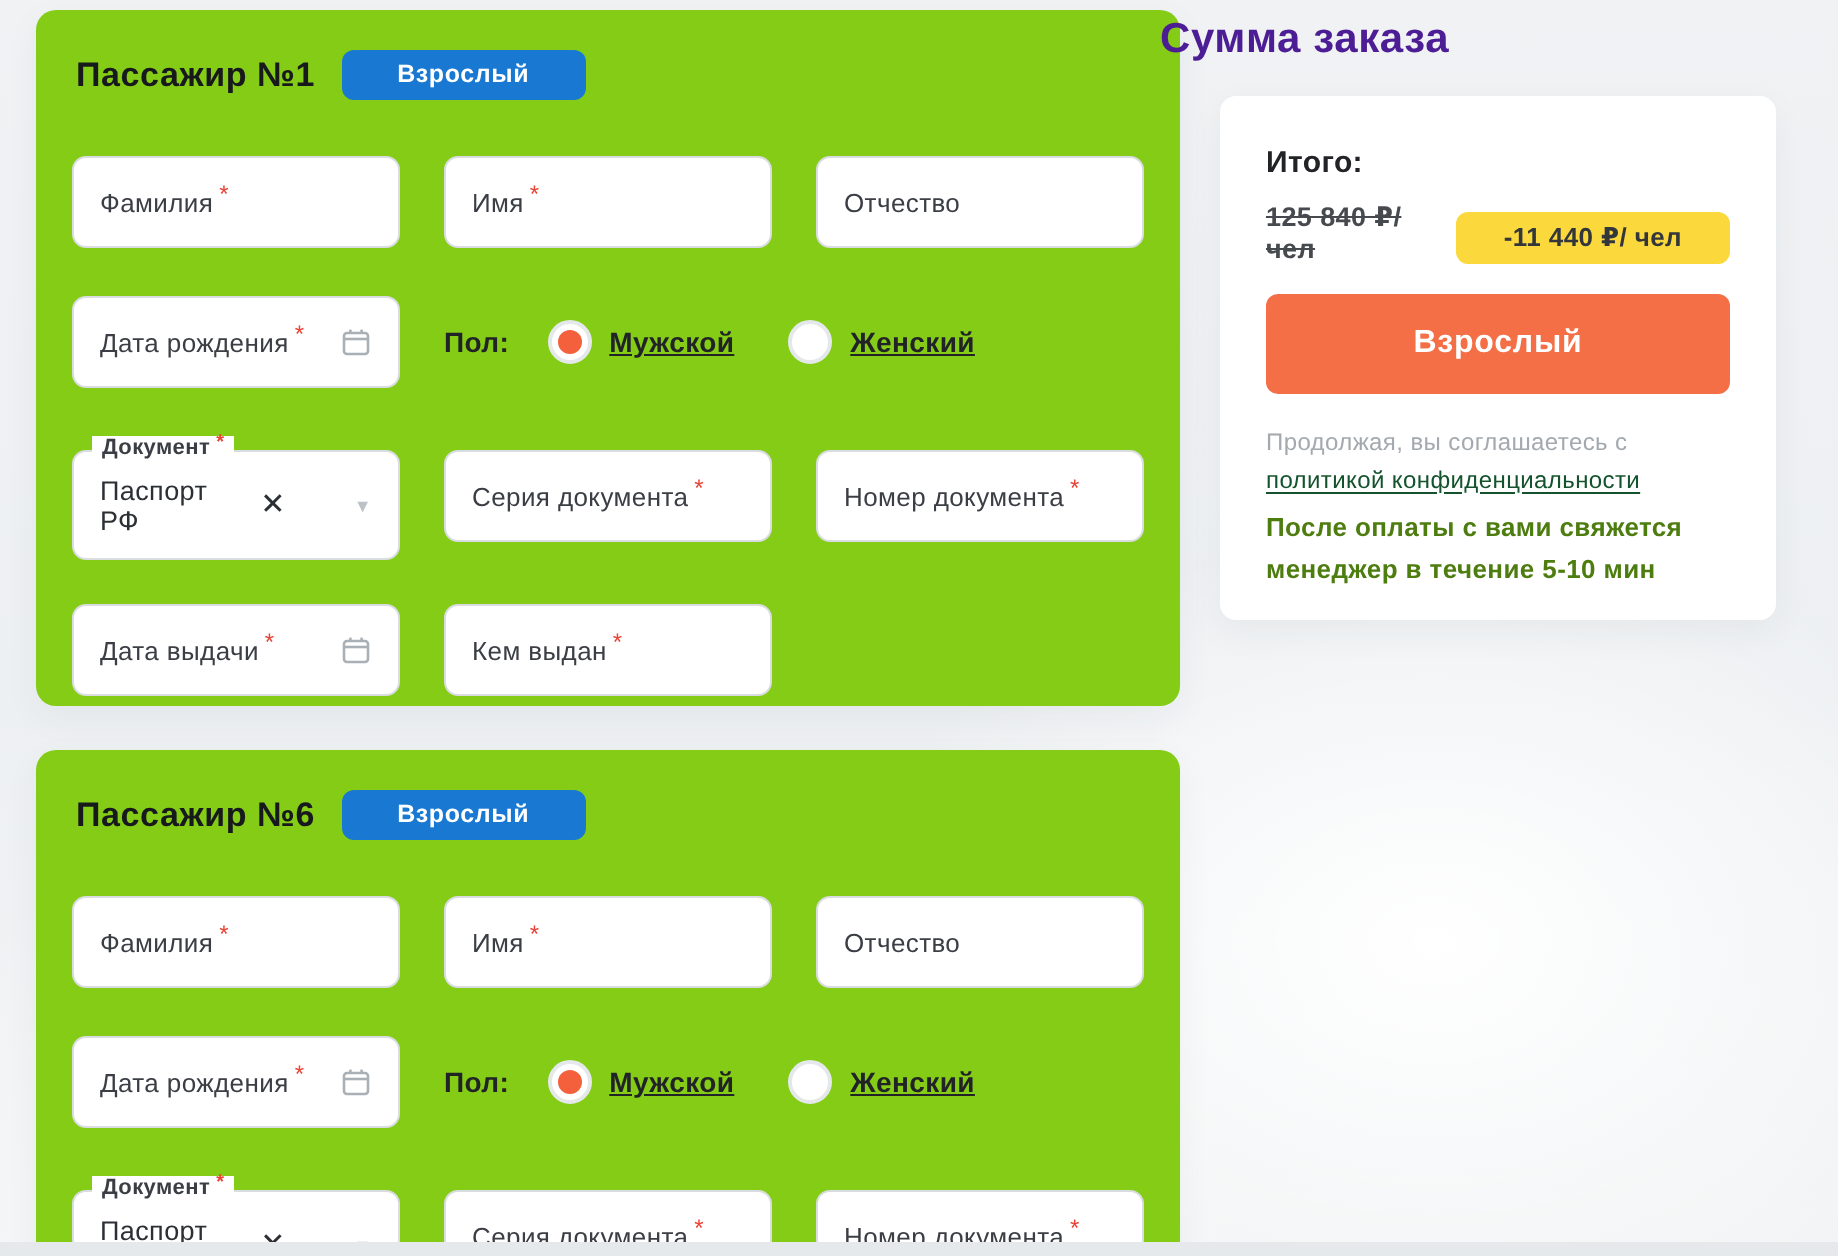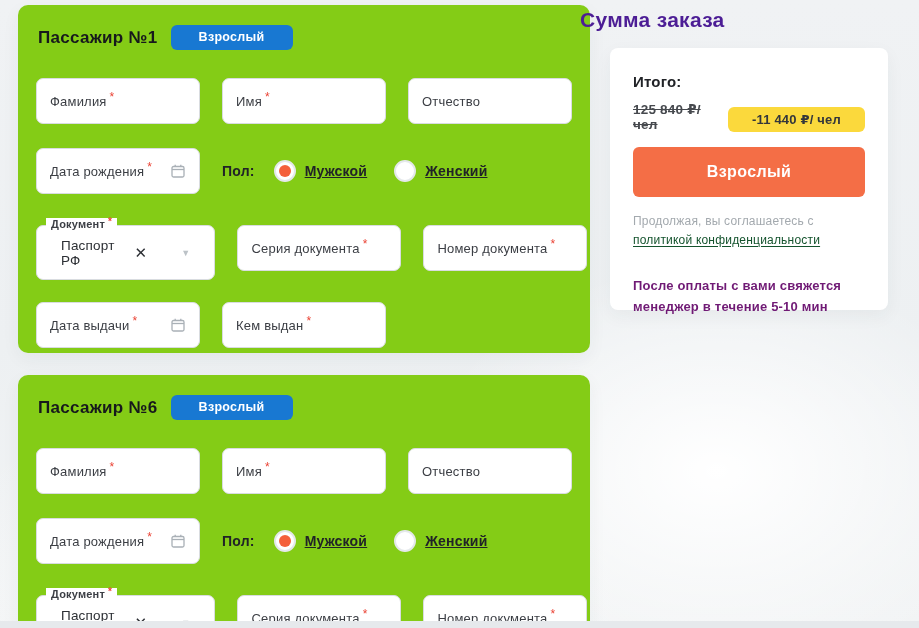--- a/index.html
+++ b/index.html
@@ -52,21 +52,21 @@
   }
   .radio.checked::after {
     content:""; position:absolute; left:50%; top:50%; width:12px; height:12px;
     transform:translate(-50%,-50%); border-radius:50%; background:#f4603b;
   }
   .radio-label { font-size:14px; font-weight:700; color:#212327; margin-right:27px;text-decoration:underline; }
 
   
   .select-field {
     position:relative; width:190px; height:55px; border:1px solid #d9dce0;
-    border-radius:7px; display:flex; align-items:center; padding:0 24px;
+    border-radius:7px; display:flex; align-items:center; padding:0 13px;
     margin-top:7px; background:#fff; cursor:pointer;gap:20px;
   }
   .float-label {
     position:absolute; top:-8px; left:9px; background:#fff; padding:0 5px;
     font-size:11px; font-weight:600; color:#3b3e44; white-space:nowrap;
   }
   .float-label .req { font-size:10px; top:-3px; }
   .select-value { font-size:13.5px; font-weight:500; color:#2c2f34; }
   .clear-x { margin-left:auto; font-size:15px; color:#2c2f34; cursor:pointer; line-height:1; }
   .chev { margin-left:14px; font-size:9px; color:#bcc2c7; cursor:pointer; }
@@ -96,21 +96,21 @@
   }
   .total-price { font-size:22px; font-weight:800; color:#33363b; letter-spacing:.4px; }
   .pay-btn {
     display:block; width:100%; height:50px; margin-top:15px;
     background:#f46e46; border:none; border-radius:6px;
     color:#fff; font-size:16px; font-weight:700; letter-spacing:.4px;
     font-family:inherit; cursor:pointer;
   }
   .agreement { margin-top:15px; font-size:12px; line-height:1.55; color:#a3a9ae; font-weight:500; }
   .agreement a { color:#14532d; text-decoration:underline; text-underline-offset:2px; }
-  .after-note { margin-top:27px; font-size:13px; line-height:1.6; font-weight:700; color:#701a75; }
+  .after-note { margin-top:5px; font-size:13px; line-height:1.6; font-weight:700; color:#4d7c0f; }
 
   .bottom-strip {
     position:absolute; left:0; bottom:0; width:919px; height:7px;
     background:#e6e9ec; z-index:6;
   }
 </style>
 </head>
 <body>
 
 <section class="pcard first">

